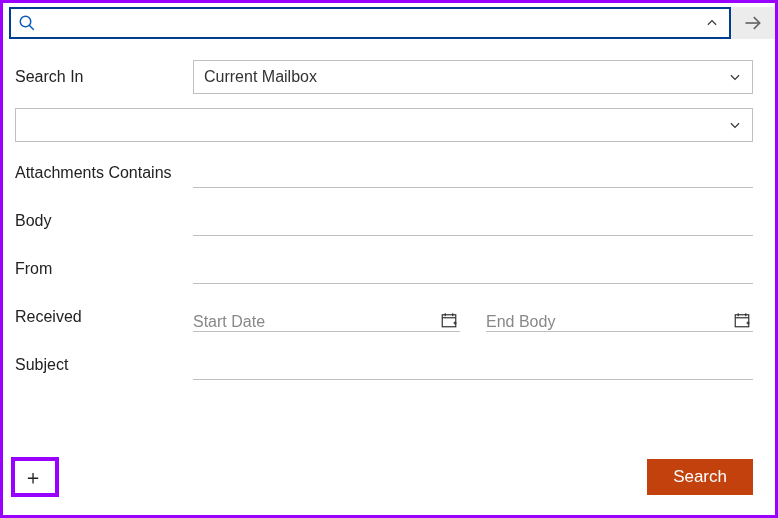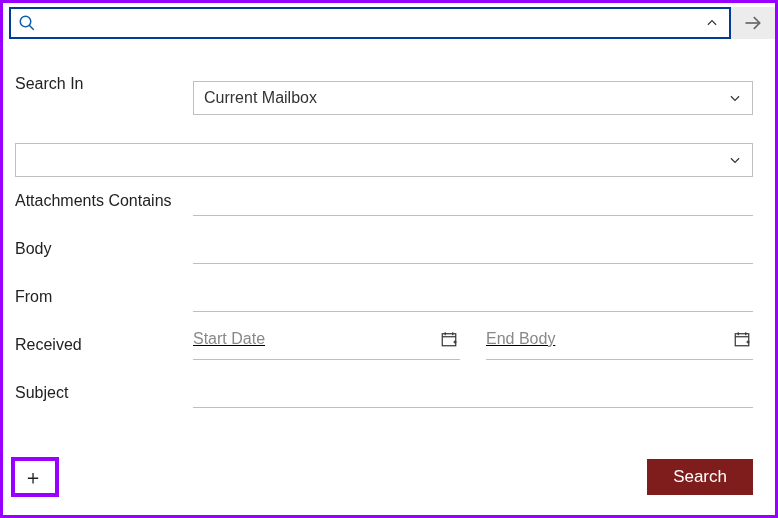--- a/index.html
+++ b/index.html
@@ -9,32 +9,32 @@
   .searchbar { flex: 1; display: flex; align-items: center; border: 2px solid #003e92; background: #fff; height: 32px; padding-left: 6px; }
   .search-icon { width: 20px; height: 20px; display:flex; align-items:center; justify-content:center; color:#0a3d91; }
   .search-input { flex:1; border:none; outline:none; font-size:16px; padding-left:8px; height:26px; }
   .caret-up { width: 34px; display:flex; align-items:center; justify-content:center; cursor:pointer;}
   .go-btn { width: 44px; background:#ececec; display:flex; align-items:center; justify-content:center;}
   
   .panel { padding: 10px 22px 0 12px; }
   .row { display:flex; align-items:center; min-height:48px;}
   .label { width:178px; font-size:16px; color:#222; }
   
-  .dropdown { flex:1; height:34px; border:1px solid #bfbfbf; display:flex; align-items:center; padding:0 10px; font-size:16px; color:#333; justify-content:space-between; cursor:pointer;margin-top:28px;}
+  .dropdown { flex:1; height:34px; border:1px solid #bfbfbf; display:flex; align-items:center; padding:0 10px; font-size:16px; color:#333; justify-content:space-between; cursor:pointer;}
   .underline-input { flex:1; height:30px; border:none; border-bottom:1px solid #bfbfbf; font-size:16px; outline:none; padding:0 2px;}
   
   .date-group { flex:1; display:flex; gap:26px; }
-  .date-field { flex:1; display:flex; align-items:flex-start; border-bottom:1px solid #bfbfbf; height:30px; justify-content:space-between;text-decoration:underline;}
+  .date-field { flex:1; display:flex; align-items:flex-end; border-bottom:1px solid #bfbfbf; height:30px; justify-content:space-between;}
   .date-placeholder { color:#888; font-size:16px;}
   .cal-icon { width:20px; height:20px; }
   
   .footer { position:absolute; bottom:10px; left:2px; right:22px; display:flex; align-items:center; justify-content:space-between; height:56px; padding-left:6px;}
   .add-more { display:flex; align-items:center; gap:10px; border:4px solid #9a00ff; padding:6px 12px 6px 8px; cursor:pointer; font-size:18px; color:#222;}
   .plus { font-size:20px; line-height:1;}
-  .search-btn { background:#7f1d1d; color:#fff; border:none; font-size:17px; padding:8px 26px; cursor:pointer;}
+  .search-btn { background:#c2410c; color:#fff; border:none; font-size:17px; padding:8px 26px; cursor:pointer;}
   
   .chev svg, .cal-icon svg, .arrow svg { display:block; }
 </style>
 </head>
 <body>
 
 <div class="topbar">
   <div class="searchbar">
     <span class="search-icon">
       <svg width="18" height="18" viewBox="0 0 24 24" fill="none" stroke="#0a5db5" stroke-width="2">

